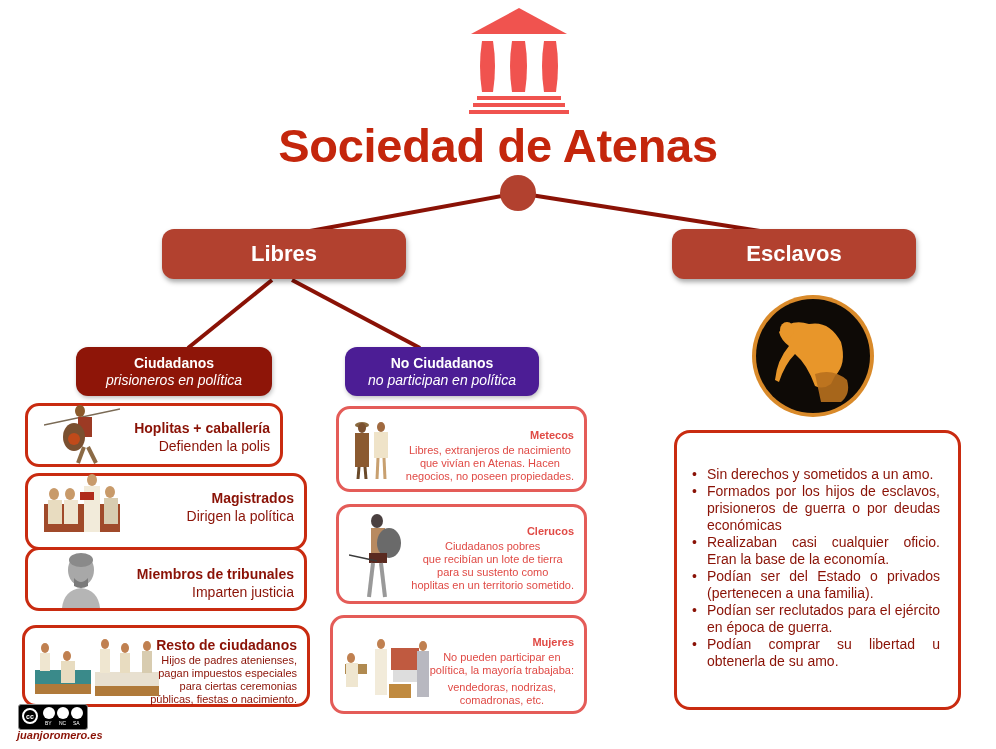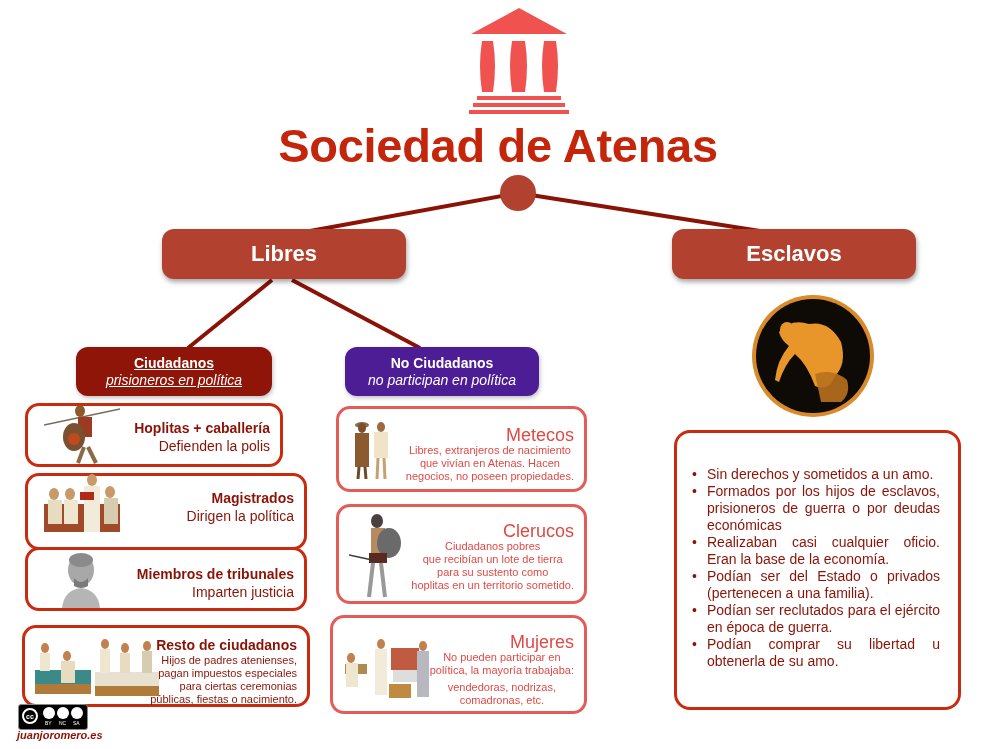--- a/index.html
+++ b/index.html
@@ -18,21 +18,21 @@
   .sub-box .h { font-weight:bold; font-size:14px; line-height:17px; }
   .sub-box .s { font-style:italic; font-size:14px; line-height:17px; }
 
   .card { background:#fff; border-radius:14px; box-sizing:border-box; }
   .card.dark { border:3px solid #c92b10; }
   .card.light { border:3px solid #e45c58; }
   .card .text { position:absolute; right:10px; text-align:right; }
   .card.dark .h { color:#8a1206; font-weight:bold; font-size:14px; line-height:18px; }
   .card.dark .d { color:#8a1206; font-size:14px; line-height:18px; }
   .card.dark .d.small { font-size:11px; line-height:13px; }
-  .card.light .h { color:#e04a45; font-weight:normal; font-size:18px; line-height:18px; }
+  .card.light .h { color:#e04a45; font-weight:bold; font-size:11px; line-height:18px; }
   .card.light .d { color:#e04a45; font-size:11px; line-height:13px;text-align:center; }
 
   .pic { position:absolute; }
 
   .slaves { border:3px solid #c92b10; border-radius:16px; background:#fff; box-sizing:border-box; }
   .slaves ul { margin:0; padding:0 18px 0 30px; list-style:none; }
   .slaves li { color:#8a1206; font-size:14px; line-height:17px; text-align:justify; position:relative; }
   .slaves li::before { content:"•"; position:absolute; left:-15px; top:0; color:#8a1206; }
 
   .cc { left:18px; top:704px; width:68px; height:24px; background:#000; border-radius:3px; border:1px solid #888; color:#fff; font-size:7px; }
@@ -60,21 +60,21 @@
   <rect x="8" y="88" width="84" height="4" fill="#f0534f"></rect>
   <rect x="4" y="95" width="92" height="4" fill="#f0534f"></rect>
   <rect x="0" y="102" width="100" height="4" fill="#f0534f"></rect>
 </svg>
 
 <div class="abs title" style="left:-21px;">Sociedad de Atenas</div>
 
 <div class="abs cat-box" style="left:162px;top:229px;width:244px;height:50px;">Libres</div>
 <div class="abs cat-box" style="left:672px;top:229px;width:244px;height:50px;">Esclavos</div>
 
-<div class="abs sub-box" style="left:76px;top:347px;width:196px;height:49px;background:#8e1508;text-decoration:underline;">
+<div class="abs sub-box" style="left:76px;top:347px;width:196px;height:49px;background:#8e1508;">
   <div class="h">Ciudadanos</div>
   <div class="s">prisioneros en política</div>
 </div>
 
 <div class="abs sub-box" style="left:345px;top:347px;width:194px;height:49px;background:#4c1d95;">
   <div class="h">No Ciudadanos</div>
   <div class="s">no participan en política</div>
 </div>
 
 <div class="abs card dark" style="left:25px;top:403px;width:258px;height:64px;">

